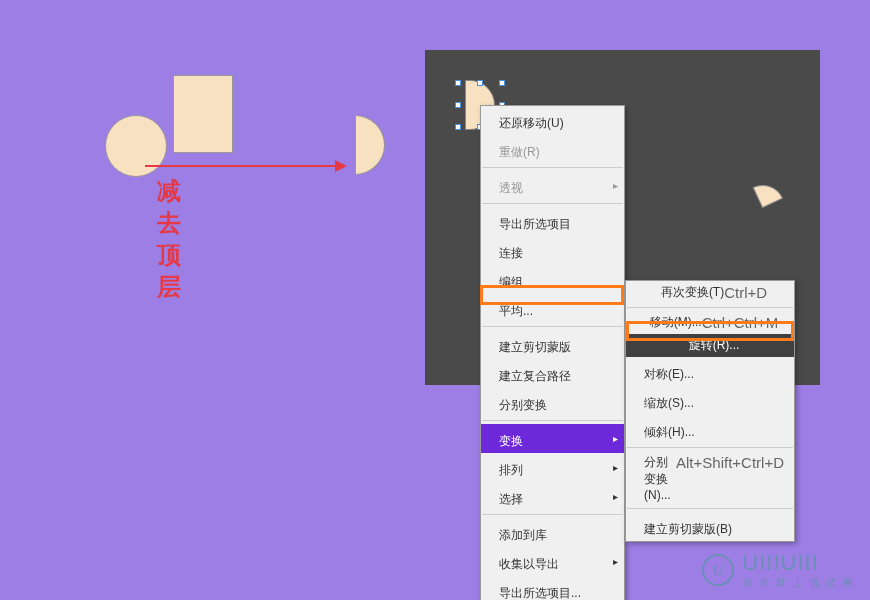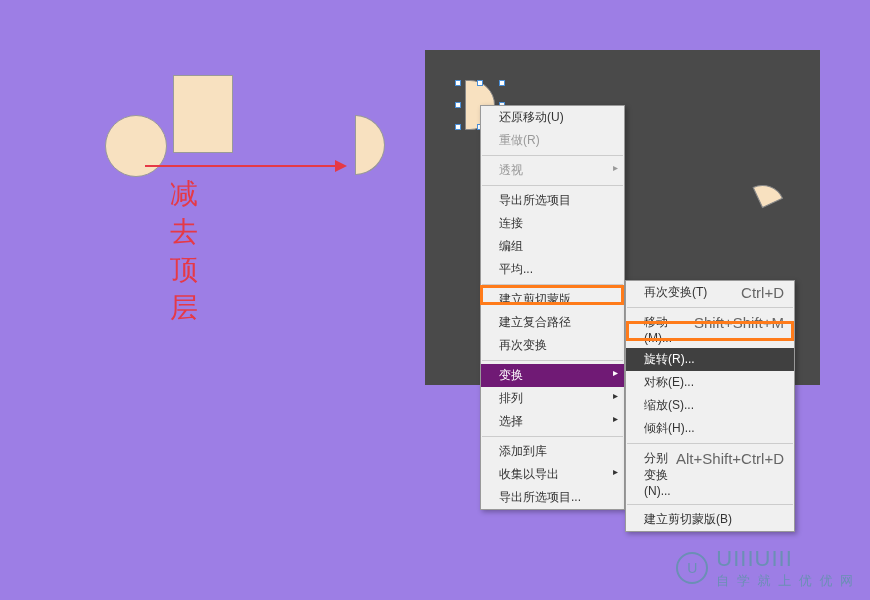--- a/index.html
+++ b/index.html
@@ -11,40 +11,40 @@
 .h-tl{left:0;top:0}.h-tr{right:0;top:0}.h-bl{left:0;bottom:0}.h-br{right:0;bottom:0}
 .h-tm{left:22px;top:0}.h-bm{left:22px;bottom:0}.h-ml{left:0;top:22px}.h-mr{right:0;top:22px}
 .shape-pie{position:absolute;right:30px;top:130px;width:55px;height:55px}
 .shape-pie svg{width:100%;height:100%}
 .left-shapes{position:absolute;left:105px;top:75px}
 .circle{position:absolute;left:0;top:40px;width:62px;height:62px;border-radius:50%;background:#f8e1c0;border:1px solid #999}
 .rect{position:absolute;left:68px;top:0;width:60px;height:78px;background:#f8e1c0;border:1px solid #999}
 .half-right{position:absolute;left:250px;top:40px;width:30px;height:60px;background:#f8e1c0;border:1px solid #999;border-radius:0 60px 60px 0}
 .arrow{position:absolute;left:40px;top:90px;width:200px;height:2px;background:#e63946}
 .arrow::after{content:"";position:absolute;right:-2px;top:-5px;border-left:12px solid #e63946;border-top:6px solid transparent;border-bottom:6px solid transparent}
-.label{position:absolute;left:65px;top:100px;color:#e63946;font-size:28px;font-weight:400}
+.label{position:absolute;left:52px;top:100px;color:#e63946;font-size:24px;font-weight:700}
 .menu{position:absolute;background:#f0f0f0;border:1px solid #999;font-size:12px;color:#333;box-shadow:2px 2px 5px rgba(0,0,0,.3)}
 .menu1{left:480px;top:105px;width:145px}
 .menu2{left:625px;top:280px;width:170px}
-.mi{padding:3px 10px 3px 18px;cursor:default;position:relative;white-space:nowrap}
+.mi{padding:9px 10px 3px 18px;cursor:default;position:relative;white-space:nowrap}
 .mi.dis{color:#999}
 .mi.sub::after{content:"▸";position:absolute;right:6px;font-size:10px}
 .sep{height:1px;background:#ccc;margin:3px 1px}
-.mi.hl{background:#701a75;color:#fff}
+.mi.hl{background:#6d28d9;color:#fff}
 .box-orange{position:absolute;border:3px solid #ff7b1a;pointer-events:none}
 .box1{left:480px;top:285px;width:144px;height:20px}
 .box2{left:626px;top:321px;width:168px;height:20px}
-.sc{display:flex;justify-content:space-between;padding:3px 10px 3px 18px}
+.sc{display:flex;justify-content:center;padding:3px 10px 3px 18px}
 .sc .k{color:#666;font-size:15px}
 .sc.hl{background:#404040;color:#fff}
 .sc.hl .k{color:#fff}
 .logo{position:absolute;right:15px;bottom:10px;display:flex;align-items:center;gap:8px;color:#6b8fb5}
 .logo-icon{width:32px;height:32px;border:2px solid #6b8fb5;border-radius:50%;display:flex;align-items:center;justify-content:center;font-size:14px}
 .logo-text{font-size:22px;font-weight:normal;letter-spacing:1px}
-.logo-sub{font-size:13px;letter-spacing:2px}
+.logo-sub{font-size:10px;letter-spacing:2px}
 </style>
 </head>
 <body>
 
 <div class="left-shapes">
   <div class="circle"></div>
   <div class="rect"></div>
   <div class="half-right"></div>
   <div class="arrow"></div>
   <div class="label">减去顶层</div>
@@ -75,40 +75,40 @@
   <div class="sep"></div>
   <div class="mi dis sub">透视</div>
   <div class="sep"></div>
   <div class="mi">导出所选项目</div>
   <div class="mi">连接</div>
   <div class="mi">编组</div>
   <div class="mi">平均...</div>
   <div class="sep"></div>
   <div class="mi">建立剪切蒙版</div>
   <div class="mi">建立复合路径</div>
-  <div class="mi">再次变换</div>
+  <div class="mi">分别变换</div>
   <div class="sep"></div>
   <div class="mi hl sub">变换</div>
   <div class="mi sub">排列</div>
   <div class="mi sub">选择</div>
   <div class="sep"></div>
   <div class="mi">添加到库</div>
   <div class="mi sub">收集以导出</div>
   <div class="mi">导出所选项目...</div>
 </div>
 
 <div class="menu menu2">
   <div class="sc">
       <span>再次变换(T)</span>
       <span class="k">Ctrl+D</span>
     </div>
   <div class="sep"></div>
   <div class="sc">
       <span>移动(M)...</span>
-      <span class="k">Shift+Shift+M</span>
+      <span class="k">Ctrl+Ctrl+M</span>
     </div>
   <div class="sc hl">
       <span>旋转(R)...</span>
       <span class="k"></span>
     </div>
   <div class="mi">对称(E)...</div>
   <div class="mi">缩放(S)...</div>
   <div class="mi">倾斜(H)...</div>
   <div class="sep"></div>
   <div class="sc">

